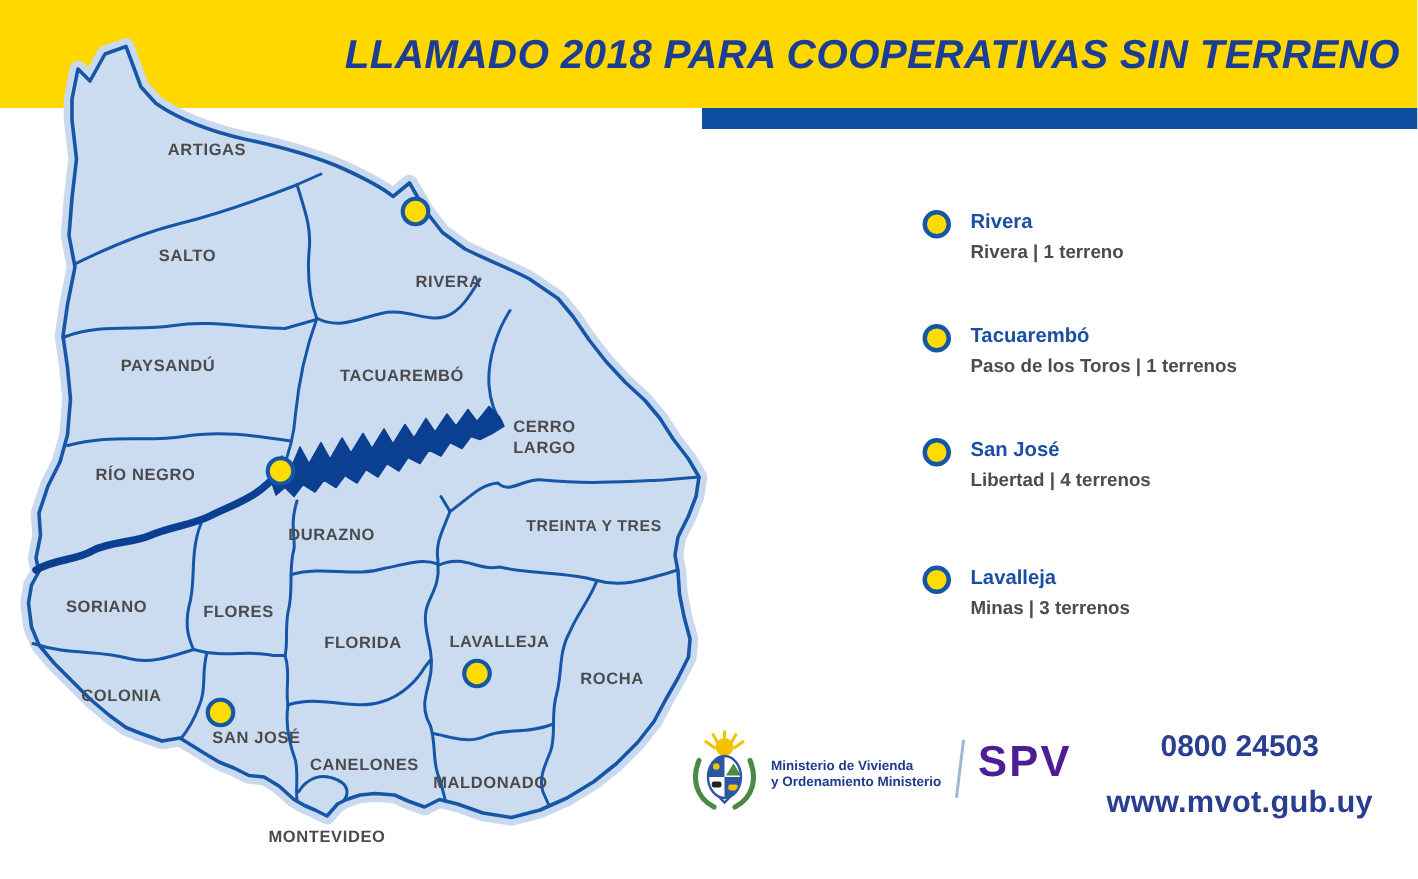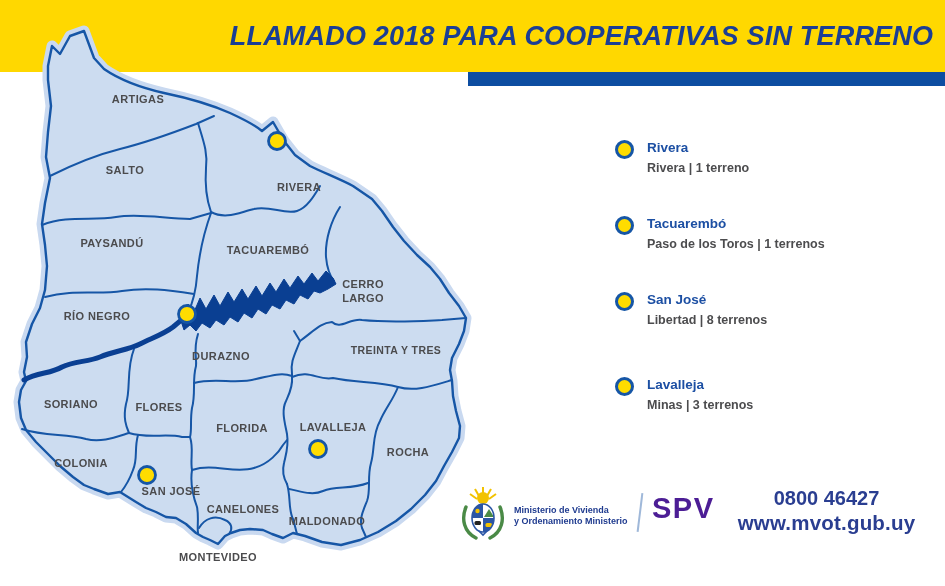--- a/index.html
+++ b/index.html
@@ -38,21 +38,21 @@
   
   .logo{position:absolute;left:457px;top:486px;width:52px;height:56px;}
   .ministry{position:absolute;left:514px;top:505px;width:130px;
     font-weight:bold;font-size:9px;line-height:11px;color:#1F3B8F;}
   .divider{position:absolute;left:639px;top:493px;width:2px;height:39px;background:#9FB8D9;
     transform:rotate(7deg);}
   .brand{position:absolute;left:652px;top:492px;font-weight:bold;font-size:29px;
     letter-spacing:1.5px;color:#4c1d95;}
   .contact{position:absolute;left:729px;top:486px;width:195px;text-align:center;color:#2A3E91;}
   .contact .phone{font-weight:bold;font-size:20px;line-height:24px;}
-  .contact .site{font-weight:bold;font-size:20.5px;line-height:25px;letter-spacing:.2px;}
+  .contact .site{font-weight:bold;font-size:20.5px;line-height:25px;letter-spacing:.2px;margin-top:12px;}
 </style>
 </head>
 <body>
 
 <div class="banner"></div>
 <div class="banner-title">LLAMADO 2018 PARA COOPERATIVAS SIN TERRENO</div>
 <div class="accent-bar"></div>
 
 <svg class="map-svg" viewBox="0 0 945 586">
   <g>
@@ -132,21 +132,21 @@
   <div class="legend-dot"></div>
   <div>
     <div class="legend-title">Tacuarembó</div>
     <div class="legend-line">Paso de los Toros | 1 terrenos</div>
   </div>
 </div>
 <div class="legend-item" style="top:292px">
   <div class="legend-dot"></div>
   <div>
     <div class="legend-title">San José</div>
-    <div class="legend-line">Libertad | 8 terrenos</div>
+    <div class="legend-line">Libertad | 4 terrenos</div>
   </div>
 </div>
 <div class="legend-item" style="top:377px">
   <div class="legend-dot"></div>
   <div>
     <div class="legend-title">Lavalleja</div>
     <div class="legend-line">Minas | 3 terrenos</div>
   </div>
 </div>
 
@@ -180,15 +180,15 @@
   <path d="M22,45 L26,49 L30,45" fill="none" stroke="#2B56A5" stroke-width="1.6"></path>
 </svg>
 
 <div class="ministry">
   <div>Ministerio de Vivienda</div>
   <div>y Ordenamiento Ministerio</div>
 </div>
 <div class="divider"></div>
 <div class="brand">SPV</div>
 <div class="contact">
-  <div class="phone">0800 46427</div>
+  <div class="phone">0800 24503</div>
   <div class="site">www.mvot.gub.uy</div>
 </div>
 
 </body></html>

